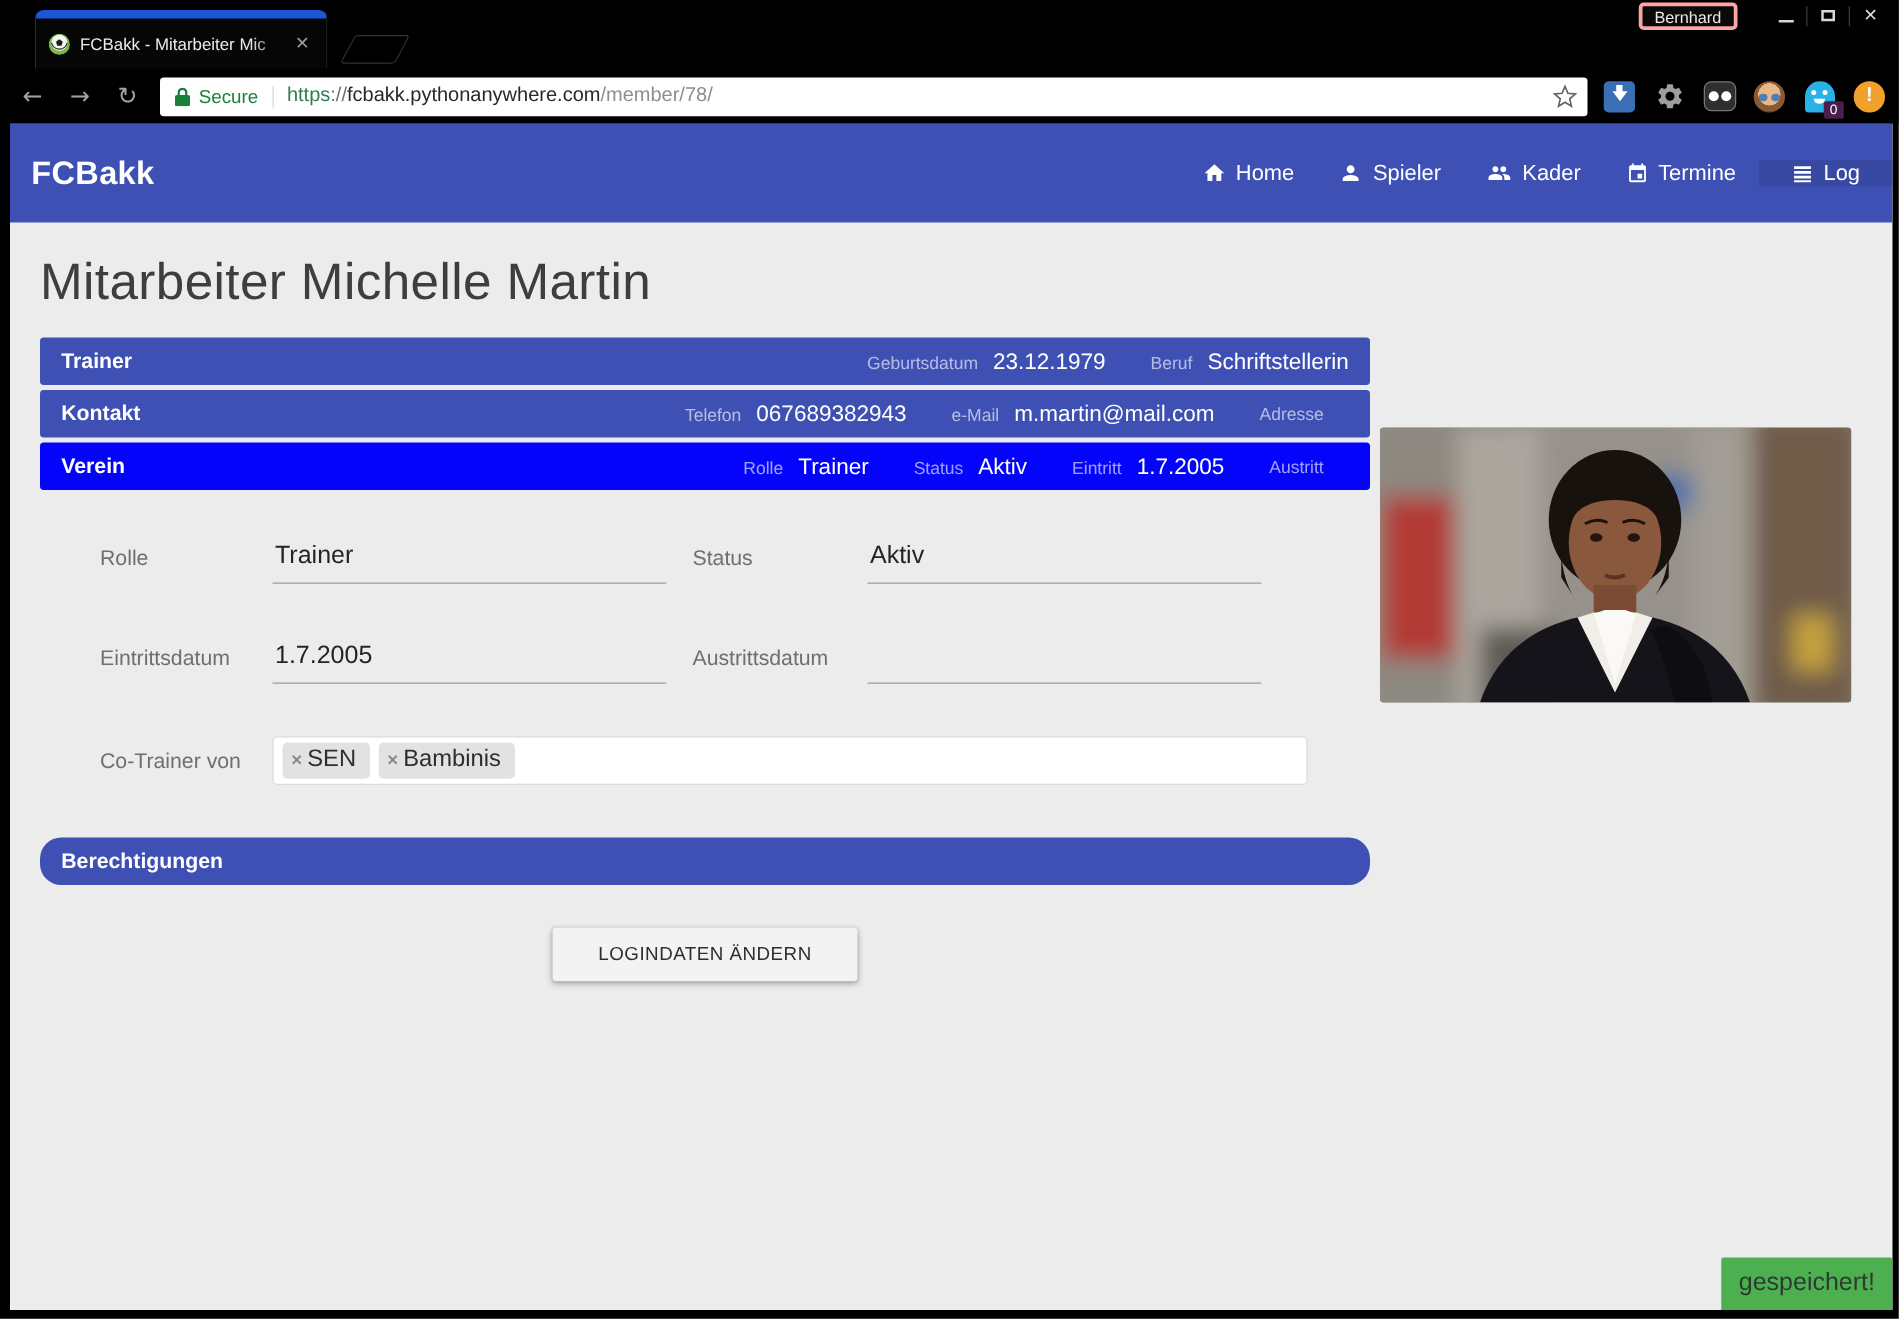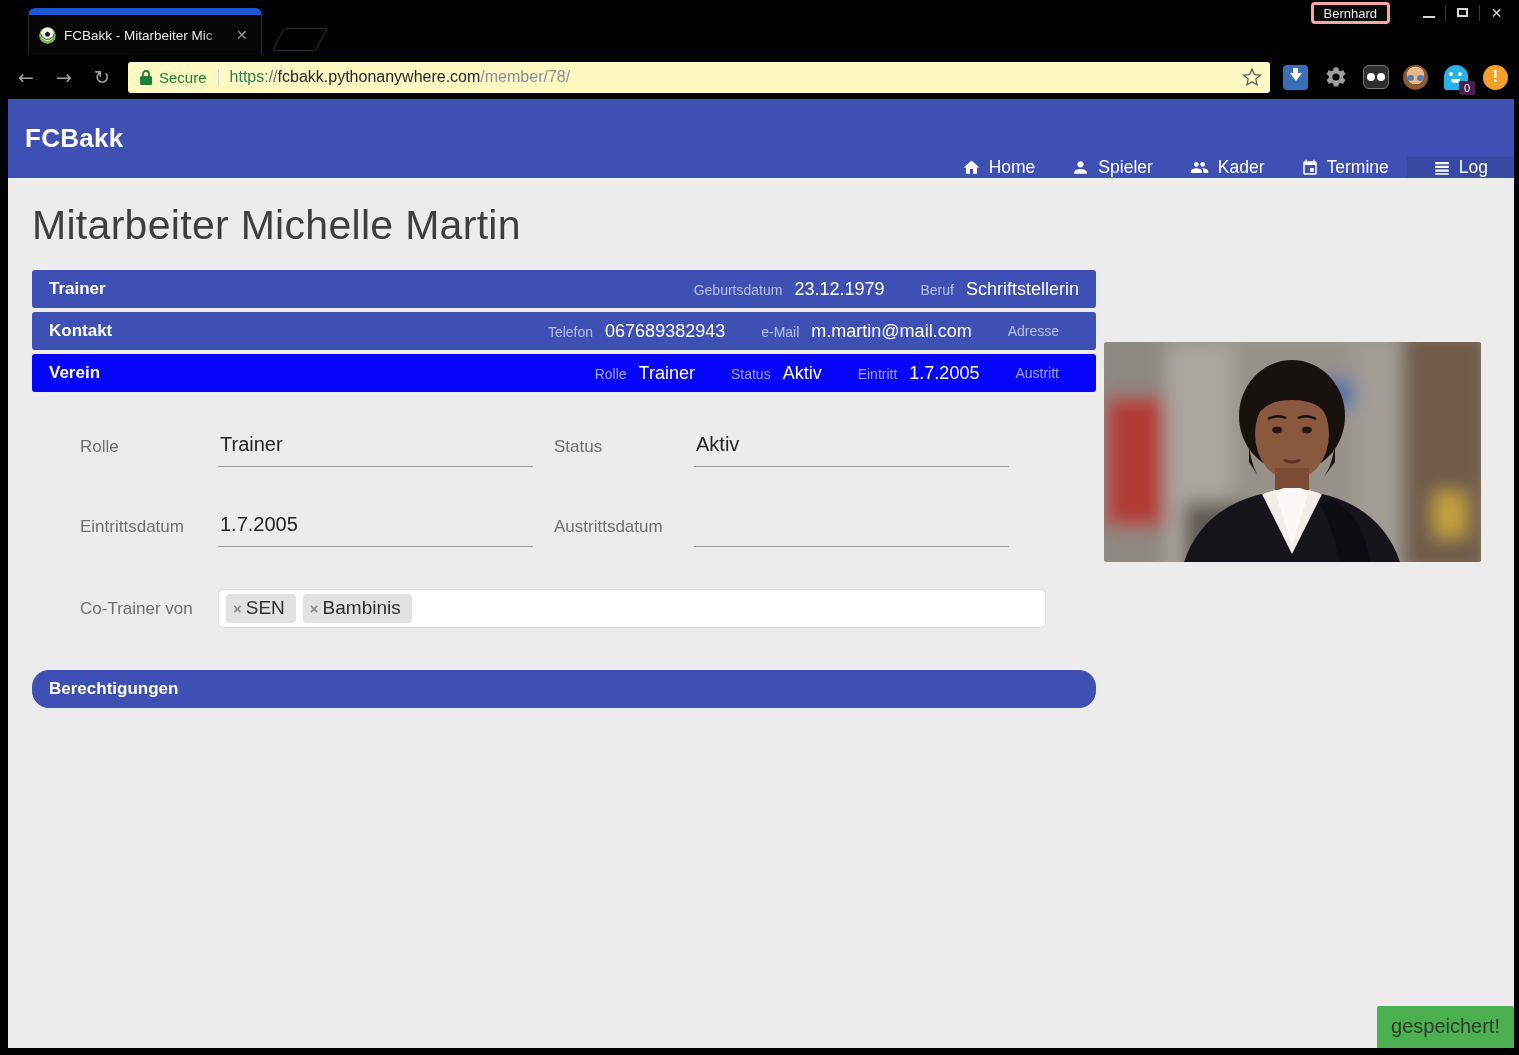--- a/index.html
+++ b/index.html
@@ -30,21 +30,21 @@
   .tab-title::after { content:""; position:absolute; right:0; top:0; bottom:0; width:34px;
     background:linear-gradient(to right, rgba(6,6,6,0), #060606); }
   .tab-close { color:#9d9d9d; font-size:14px; margin-left:2px; }
   .newtab-btn { position:absolute; left:278px; top:3px; width:44px; height:23px;
     border:1px solid #303030; border-radius:3px; transform:skewX(-28deg); }
 
   
   .toolbar { height:44px; background:#000; display:flex; align-items:center; padding:0 10px 0 14px; }
   .navbtn { color:#a2a2a2; font-size:19px; width:26px; text-align:center; margin-right:14px; }
   .navbtn.fwd { color:#a2a2a2; }
-  .omnibox { height:31px; background:#fef9c3; border-radius:3px; flex:0 0 auto; width:1142px;
+  .omnibox { height:31px; background:#ffffff; border-radius:3px; flex:0 0 auto; width:1142px;
     display:flex; align-items:center; padding:0 8px 0 12px; }
   .lock-ic { width:12px; height:15px; flex:0 0 auto; }
   .secure-label { color:#188038; font-size:15px; margin-left:7px; }
   .omni-sep { width:1px; height:17px; background:#d4d7da; margin:0 11px; }
   .url { font-size:16px; white-space:nowrap; }
   .url .scheme { color:#2e7d54; }
   .url .delim { color:#6b7178; }
   .url .host { color:#26282b; }
   .url .path { color:#8a8f95; }
   .star-wrap { margin-left:auto; display:flex; align-items:center; }
@@ -59,21 +59,21 @@
   .avatar-ext::before { content:""; position:absolute; left:4px; top:10px; width:7px; height:6px; border-radius:50%; background:#4d7fb5; box-shadow:10px 0 0 #4d7fb5; }
   .ghost-ext { width:24px; height:25px; background:#29b2e8; border-radius:12px 12px 3px 3px; position:relative; }
   .ghost-ext::before { content:""; position:absolute; left:5px; top:7px; width:4px; height:4px; border-radius:50%; background:#fff; box-shadow:9px 0 0 #fff; }
   .ghost-ext::after { content:""; position:absolute; left:7px; top:14px; width:9px; height:4px; border-radius:0 0 8px 8px; background:#fff; }
   .ghost-badge { position:absolute; right:-6px; bottom:-4px; background:#4a1f4e; color:#fff; font-size:11px; padding:1px 5px; border-radius:2px; }
   .alert-ext { width:25px; height:25px; border-radius:50%; background:#f2a22b; color:#fff; font-size:16px; font-weight:bold; display:flex; align-items:center; justify-content:center; }
 
   
   .page { position:absolute; top:99px; left:8px; right:5px; bottom:7px; background:#ececec; overflow:hidden; }
 
-  .navbar { height:79px; background:#3e50b4; display:flex; align-items:flex-end; }
+  .navbar { height:79px; background:#3e50b4; display:flex; align-items:center; }
   .brand { align-self:center; color:#fff; font-size:26px; font-weight:bold; margin-left:17px; letter-spacing:.3px; }
   .nav-items { margin-left:auto; display:flex; align-items:stretch; }
   .nav-item { display:flex; align-items:center; gap:8px; padding:0 18px; color:#ffffff; font-size:17.5px; }
   .nav-item svg { display:block; }
   .nav-item.active { background:#5463c1; padding:0 23px; }
   .nav-item.dark { background:#3849a4; padding:0 26px; }
 
   .content { position:relative; height:calc(100% - 79px); }
   .page-title { font-size:41px; font-weight:400; color:#3e3e3e; padding:24px 0 21px 24px; letter-spacing:.3px; }
   .panels { width:1064px; margin-left:24px; }
@@ -321,20 +321,21 @@
                 <span>Bambinis</span>
               </span>
           </div>
         </div>
       </div>
 
       <div class="bar berecht">
         <span class="bar-title">Berechtigungen</span>
       </div>
 
+      <button class="login-btn">LOGINDATEN ÄNDERN</button>
     </div>
 
     <div class="photo">
       <svg viewBox="0 0 377 220" preserveAspectRatio="none">
         <defs>
           <filter id="blur1" x="-20%" y="-20%" width="140%" height="140%">
               <feGaussianBlur stdDeviation="9"></feGaussianBlur>
             </filter>
         </defs>
         <rect width="377" height="220" fill="#9a958d"></rect>

